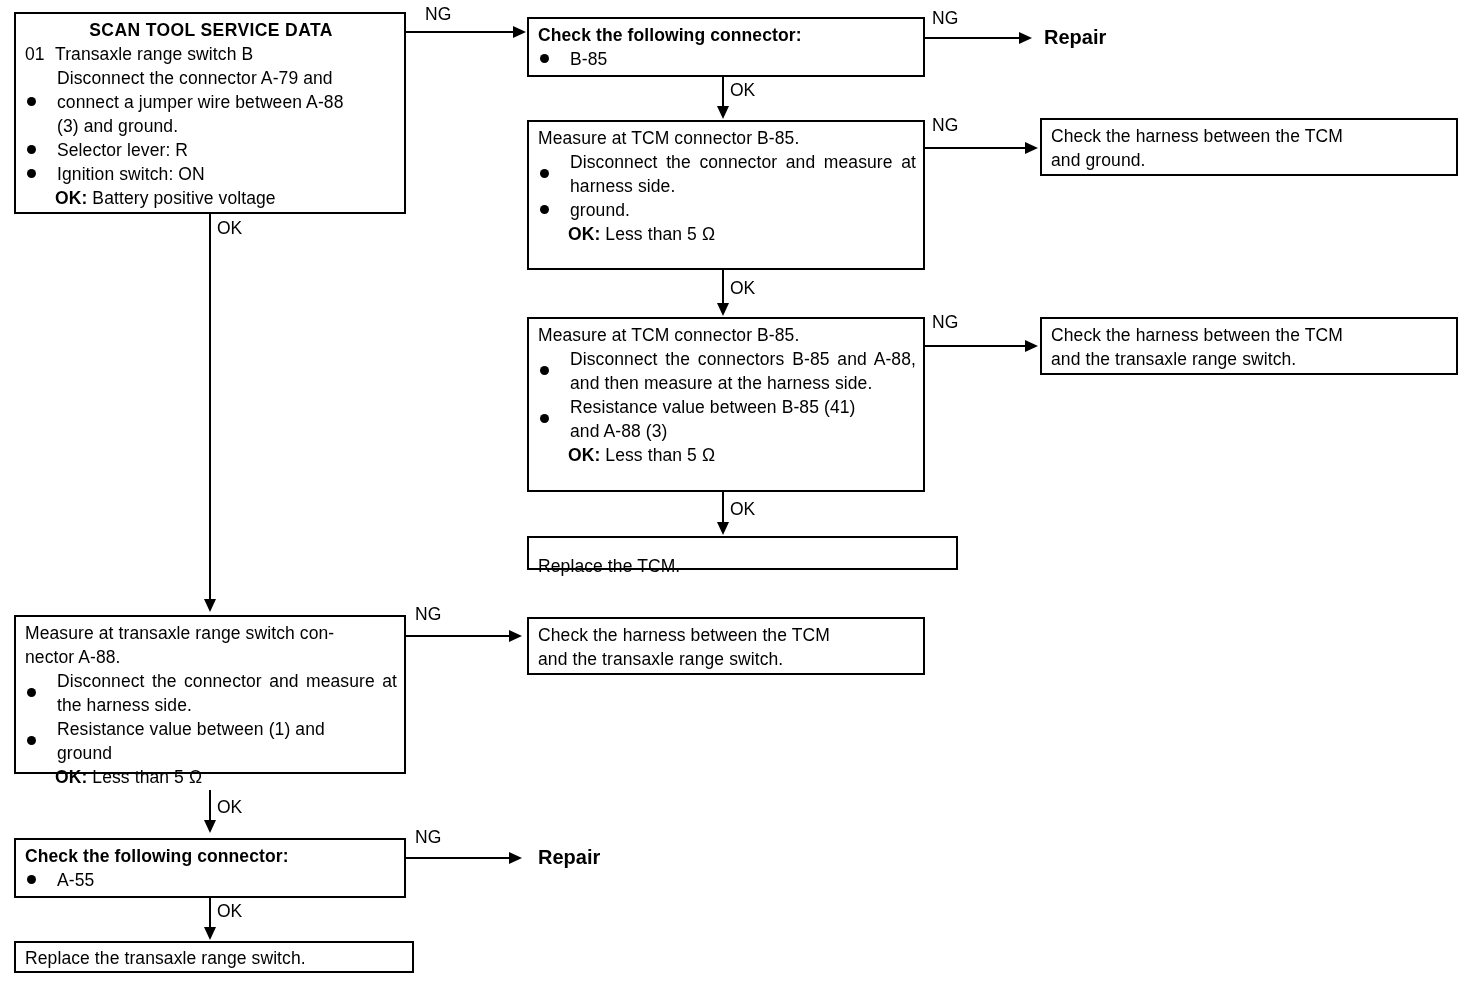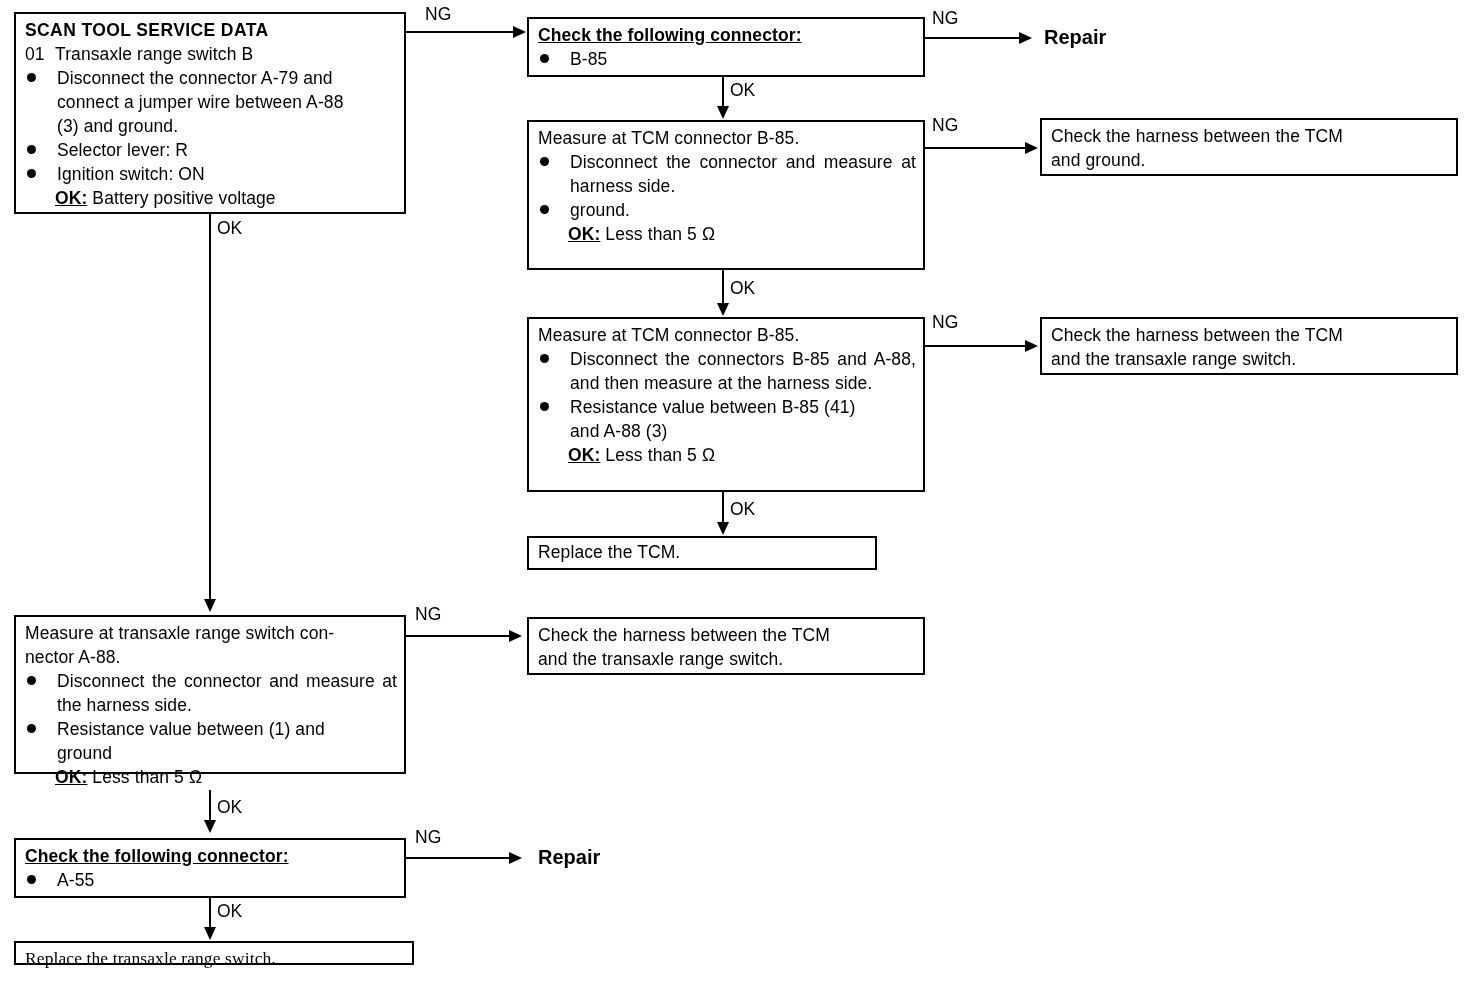--- a/index.html
+++ b/index.html
@@ -24,31 +24,31 @@
     border: 2px solid #000000;
     background: #ffffff;
     padding: 4px 7px 4px 9px;
     font-size: 17.5px;
     line-height: 24px;
     letter-spacing: 0.1px;
   }
   .box .title {
     font-weight: bold;
     letter-spacing: 0.4px;
+    text-align: center;
   }
   .box .plain {
     font-weight: normal;
   }
   .box .bold {
     font-weight: bold;
-    text-decoration: underline;
   }
   .li {
     display: flex;
-    align-items: flex-start;
+    align-items: center;
   }
   .li .bullet {
     flex: 0 0 auto;
     width: 30px;
     font-size: 15px;
     line-height: 24px;
     text-align: left;
     padding-left: 2px;
   }
   .li .bullet span.dot {
@@ -190,21 +190,21 @@
         <div class="just">Resistance value between B-85 (41)</div>
         <div>and A-88 (3)</div>
       </div>
     </div>
     <div class="sub">
       <span class="bold">OK:</span>
       <span class="plain">Less than 5 Ω</span>
     </div>
   </div>
 
-  <div class="box" style="left:527px; top:536px; width:350px; height:34px; padding-top:2px;">
+  <div class="box" style="left:527px; top:536px; width:431px; height:34px; padding-top:16px;">
     <div>Replace the TCM.</div>
   </div>
 
   <div class="box" style="left:1040px; top:118px; width:418px; height:58px;">
     <div>Check the harness between the TCM</div>
     <div>and ground.</div>
   </div>
 
   <div class="box" style="left:1040px; top:317px; width:418px; height:58px;">
     <div>Check the harness between the TCM</div>
@@ -237,21 +237,21 @@
   </div>
 
   <div class="box" style="left:14px; top:838px; width:392px; height:60px;">
     <div class="bold">Check the following connector:</div>
     <div class="li">
       <div class="bullet"><span class="dot"></span></div>
       <div class="txt">A-55</div>
     </div>
   </div>
 
-  <div class="box" style="left:14px; top:941px; width:400px; height:24px; padding-top:3px;font-family:Liberation Serif, serif;">
+  <div class="box" style="left:14px; top:941px; width:400px; height:32px; padding-top:3px;">
     <div>Replace the transaxle range switch.</div>
   </div>
 
   <div class="hline" style="left:405px; top:31px; width:109px;"></div>
   <div class="arrow-r" style="left:513px; top:26px;"></div>
   <div class="lbl" style="left:425px; top:4px;">NG</div>
 
   <div class="hline" style="left:925px; top:37px; width:99px;"></div>
   <div class="arrow-r" style="left:1019px; top:32px;"></div>
   <div class="lbl" style="left:932px; top:8px;">NG</div>

